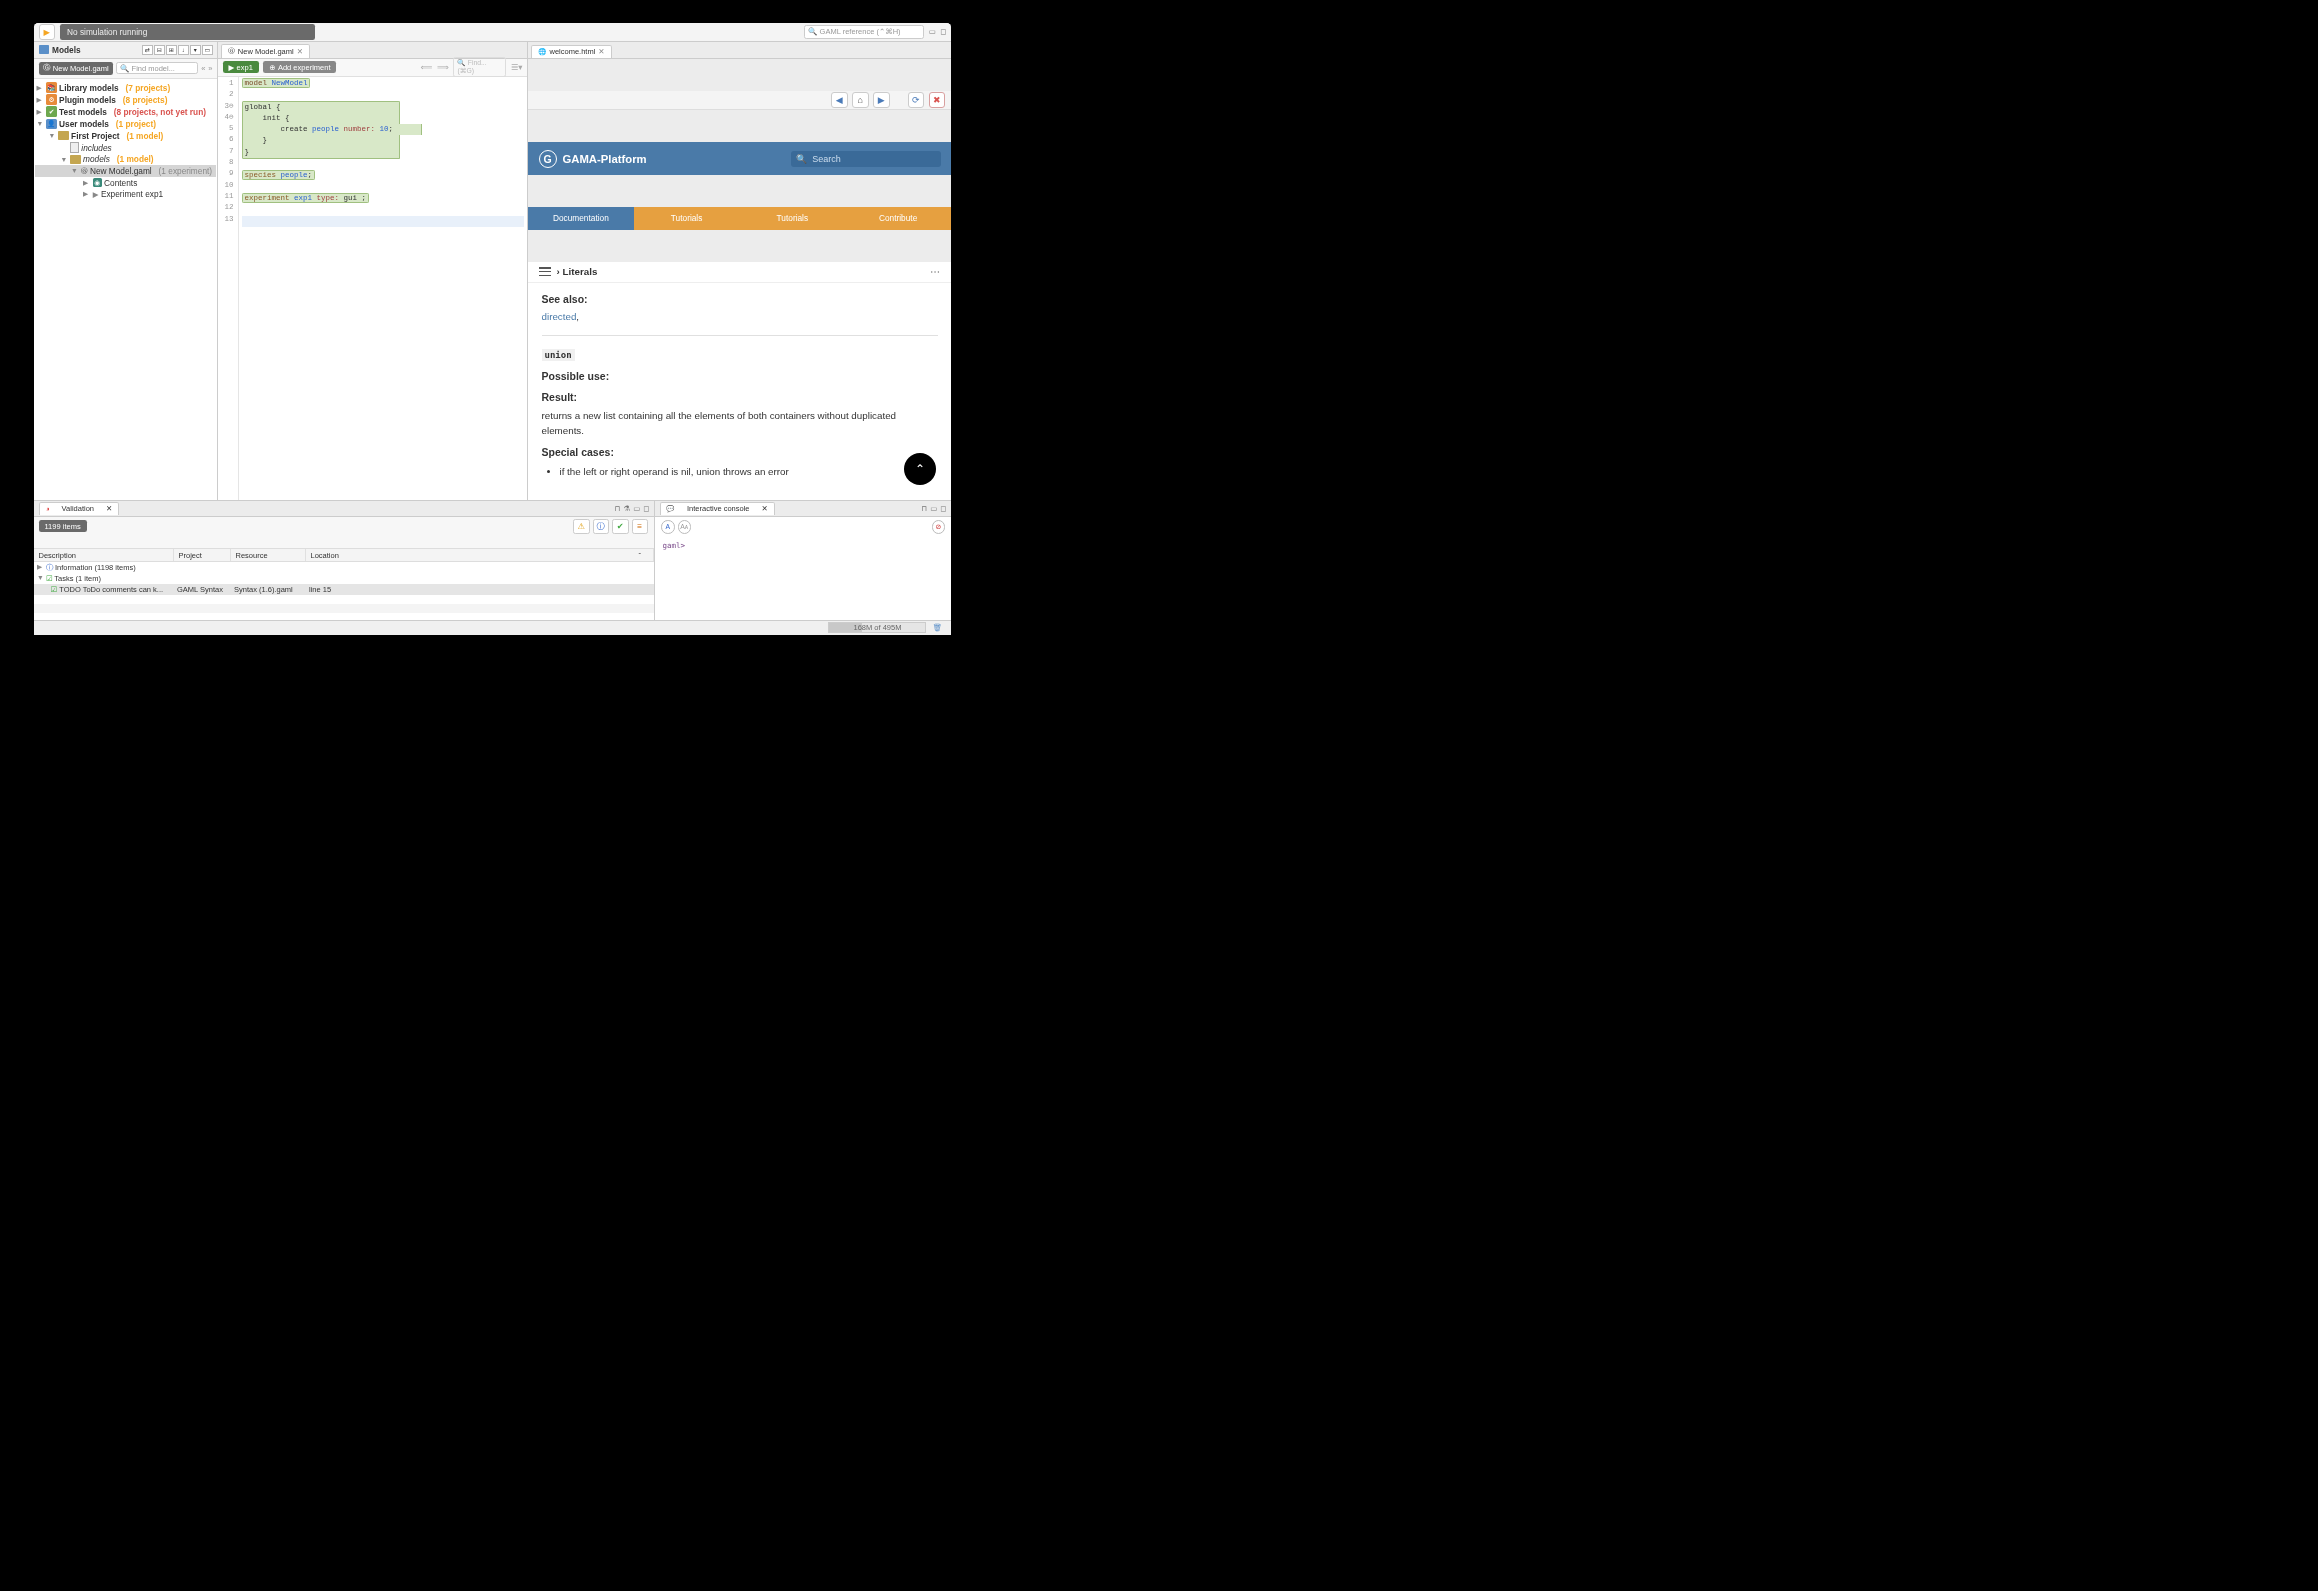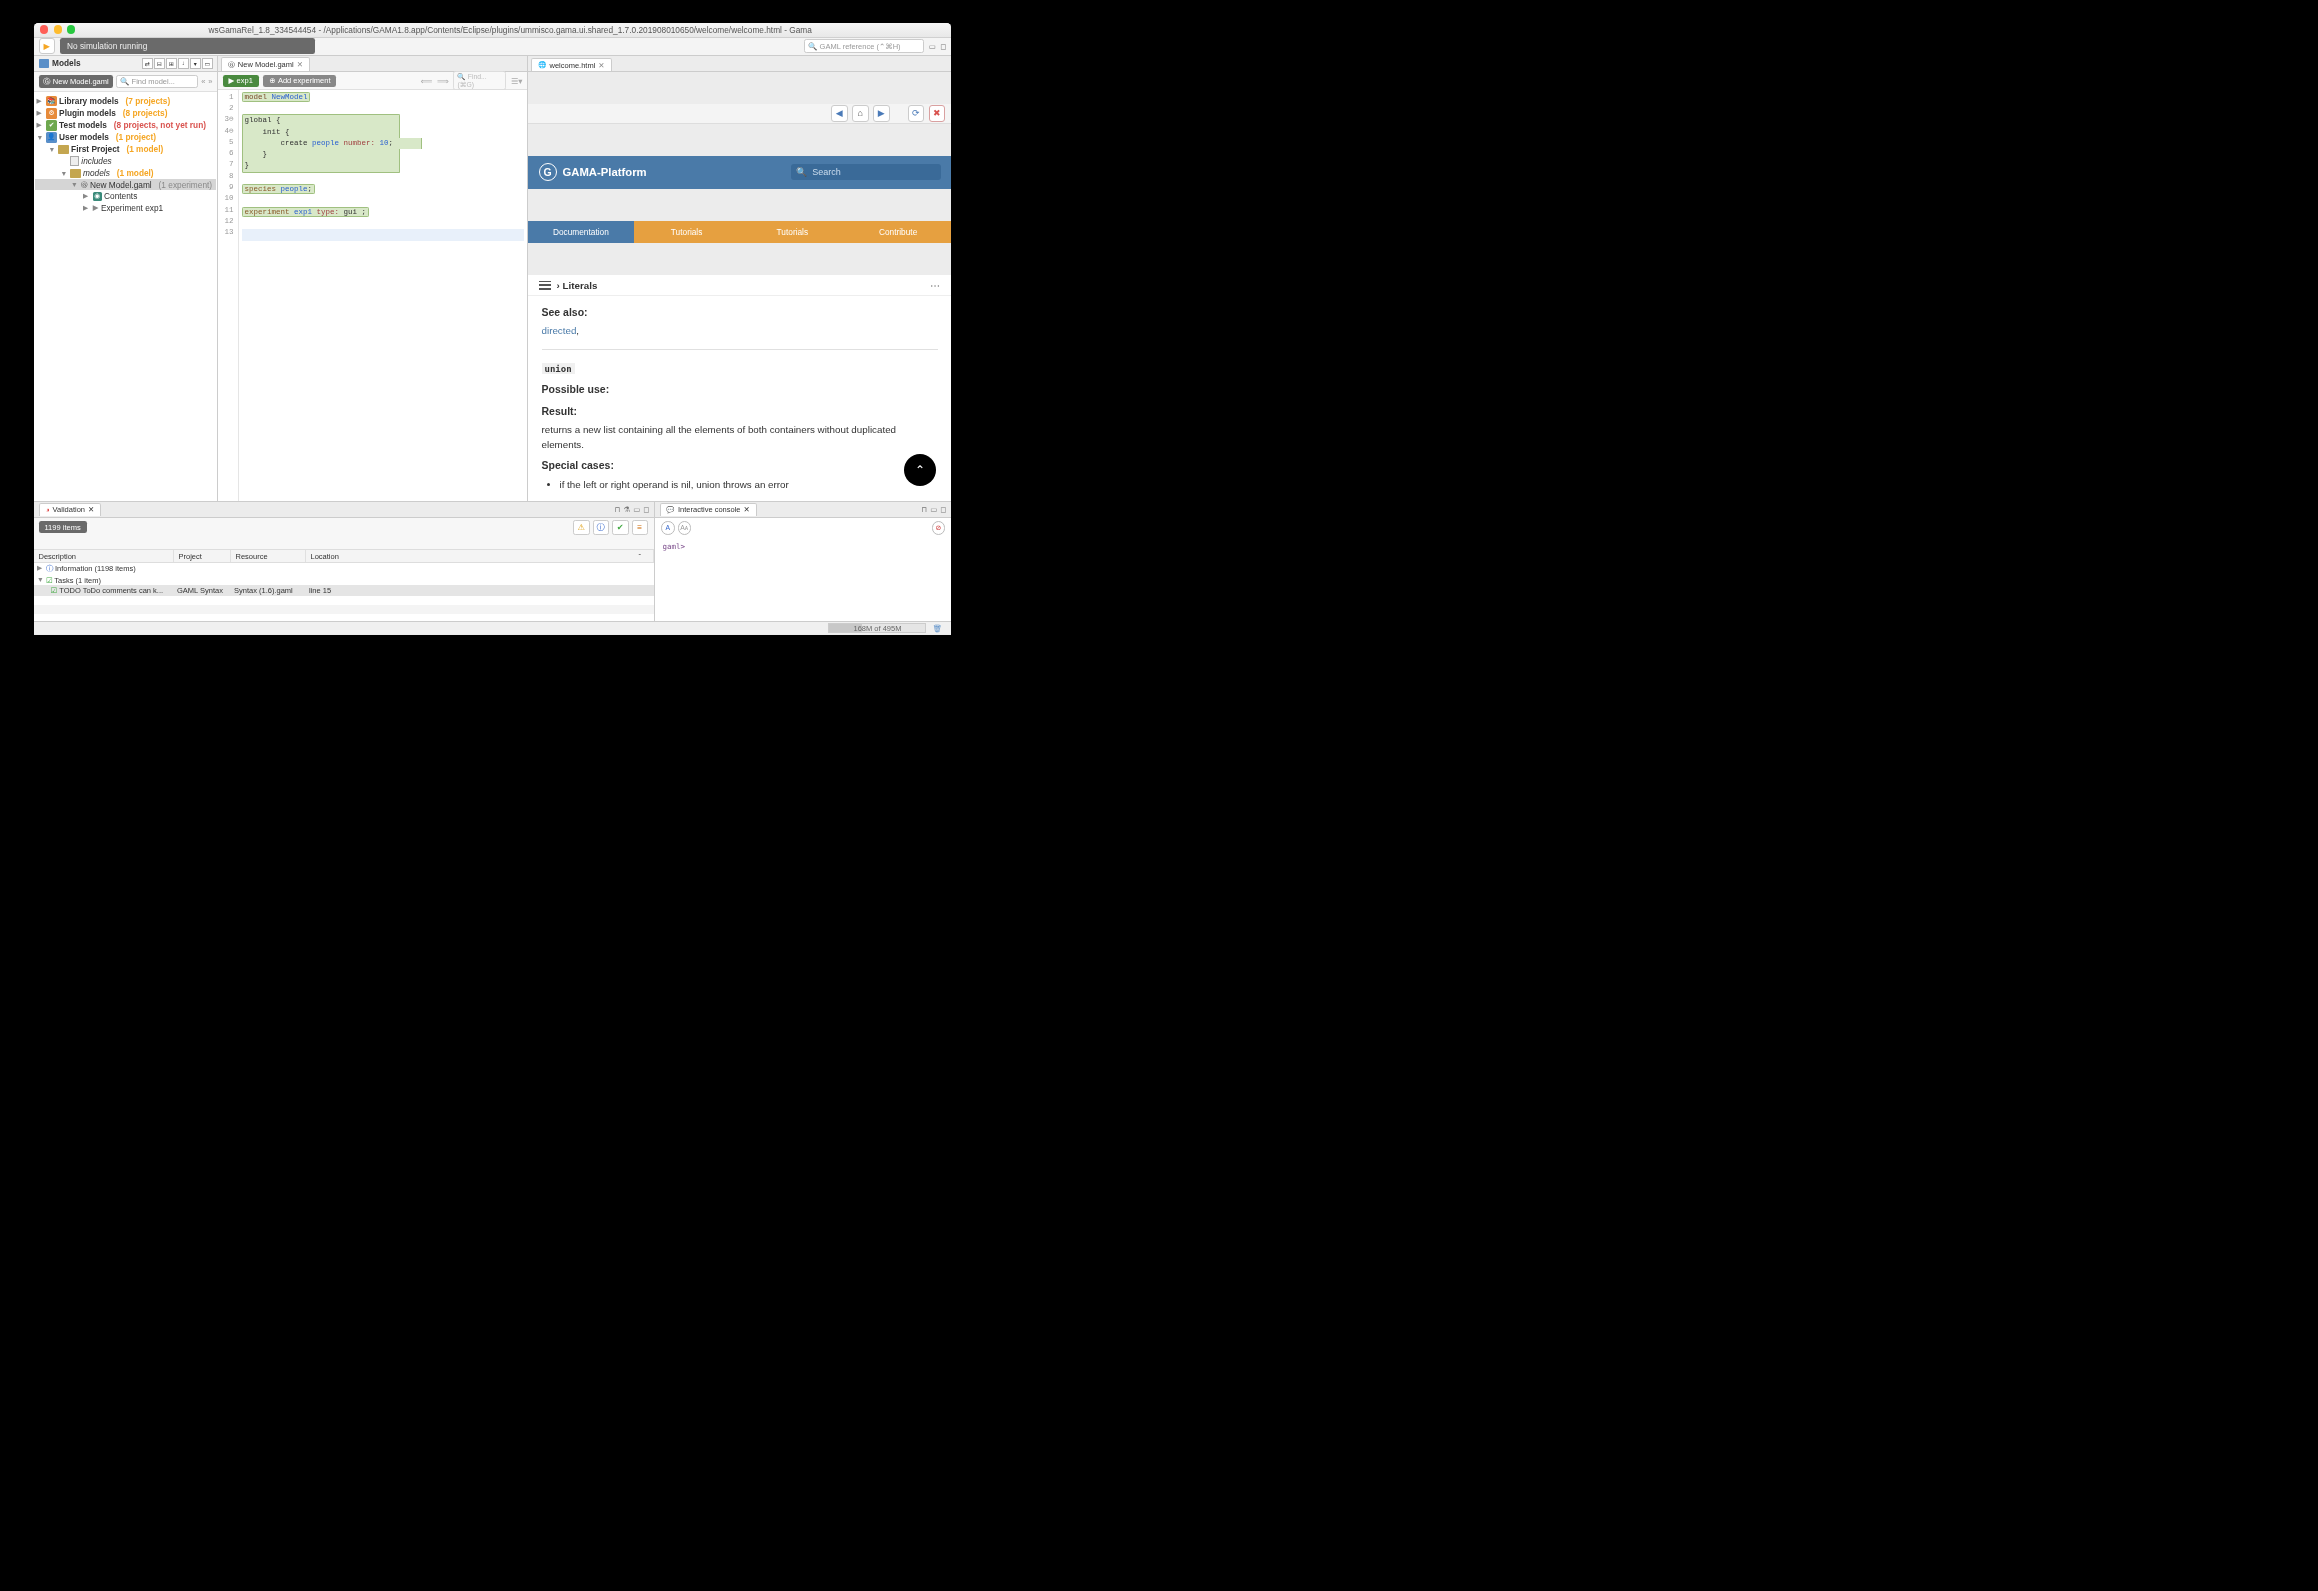--- a/index.html
+++ b/index.html
@@ -84,21 +84,21 @@
 .doc-content a { color: #4a7aa8; text-decoration: none; }
 .doc-content hr { border: none; border-top: 0.8px solid #e0e0e0; margin: 10.5px 0; }
 .code-inline { background: #f0f0f0; font-family: Monaco, monospace; padding: 0.8px 3px; font-size: 9px; }
 .doc-content ul { padding-left: 18px; margin: 4.5px 0; }
 .doc-content ul li { margin: 2.3px 0; }
 .scroll-top { position: absolute; right: 15px; bottom: 15px; width: 32px; height: 32px; background: #000; border-radius: 50%; color: #fff; display: flex; align-items: center; justify-content: center; font-size: 12px; }
 .bottom-row { height: 120px; display: flex; border-top: 0.8px solid #ccc; }
 .bottom-left { width: 621px; border-right: 0.8px solid #ccc; display: flex; flex-direction: column; background: #f7f7f7; }
 .bottom-right { flex: 1; display: flex; flex-direction: column; background: #fff; }
 .panel-tabs { height: 16.5px; display: flex; align-items: center; padding: 0 4.5px; background: #ececec; border-bottom: 0.8px solid #ccc; }
-.panel-tab { background: #fff; border: 0.8px solid #ccc; border-bottom: none; padding: 1.5px 6px; border-radius: 2.3px 2.3px 0 0; font-size: 7.5px; display: flex; align-items: center; gap: 3px; }
+.panel-tab { background: #fff; border: 0.8px solid #ccc; border-bottom: none; padding: 1.5px 6px; border-radius: 2.3px 2.3px 0 0; font-size: 7.5px; display: flex; align-items: center; gap: 12px; }
 .panel-tools { margin-left: auto; display: flex; gap: 3px; align-items: center; }
 .items-badge { background: #6a6a6a; color: #fff; padding: 1.5px 6px; border-radius: 2.3px; margin: 3px 4.5px; font-size: 7.5px; display: inline-block; }
 .val-toolbar { display: flex; justify-content: flex-end; padding: 1.5px 6px; gap: 3px; }
 .val-btn { width: 16.5px; height: 15px; border: 0.8px solid #ccc; border-radius: 2.3px; background: #fff; display: flex; align-items: center; justify-content: center; font-size: 8.3px; }
 .val-table { flex: 1; background: #fff; font-size: 7.5px; overflow: hidden; margin-top: 13px; }
 .val-table-hdr { display: flex; background: #f4f4f4; border-bottom: 0.8px solid #ddd; border-top: 0.8px solid #ddd; }
 .val-table-hdr div { padding: 1.5px 4.5px; border-right: 0.8px solid #e0e0e0; }
 .vc-desc { width: 140px; }
 .vc-proj { width: 57px; }
 .vc-res { width: 75px; }
@@ -113,28 +113,20 @@
 .mem-fill { position: absolute; left: 0; top: 0; bottom: 0; width: 34%; background: #c8c8c8; }
 .mem-txt { position: absolute; inset: 0; text-align: center; line-height: 10.5px; }
 .minmax { font-size: 7.5px; color: #777; cursor: pointer; }
 </style>
 </head>
 <body>
 
 <div class="desktop">
 <div class="window">
 
-  <div class="titlebar">
-    <div class="traffic">
-      <span class="t-close"></span>
-      <span class="t-min"></span>
-      <span class="t-max"></span>
-    </div>
-    <div class="title">wsGamaRel_1.8_334544454 - /Applications/GAMA1.8.app/Contents/Eclipse/plugins/ummisco.gama.ui.shared_1.7.0.201908010650/welcome/welcome.html - Gama</div>
-  </div>
 
   <div class="toolbar">
     <div class="play-btn">▶</div>
     <div class="sim-status">No simulation running</div>
     <div class="search-ref">🔍 GAML reference (⌃⌘H)</div>
     <span class="minmax">▭</span>
     <span class="minmax">◻</span>
   </div>
 
   <div class="content">

